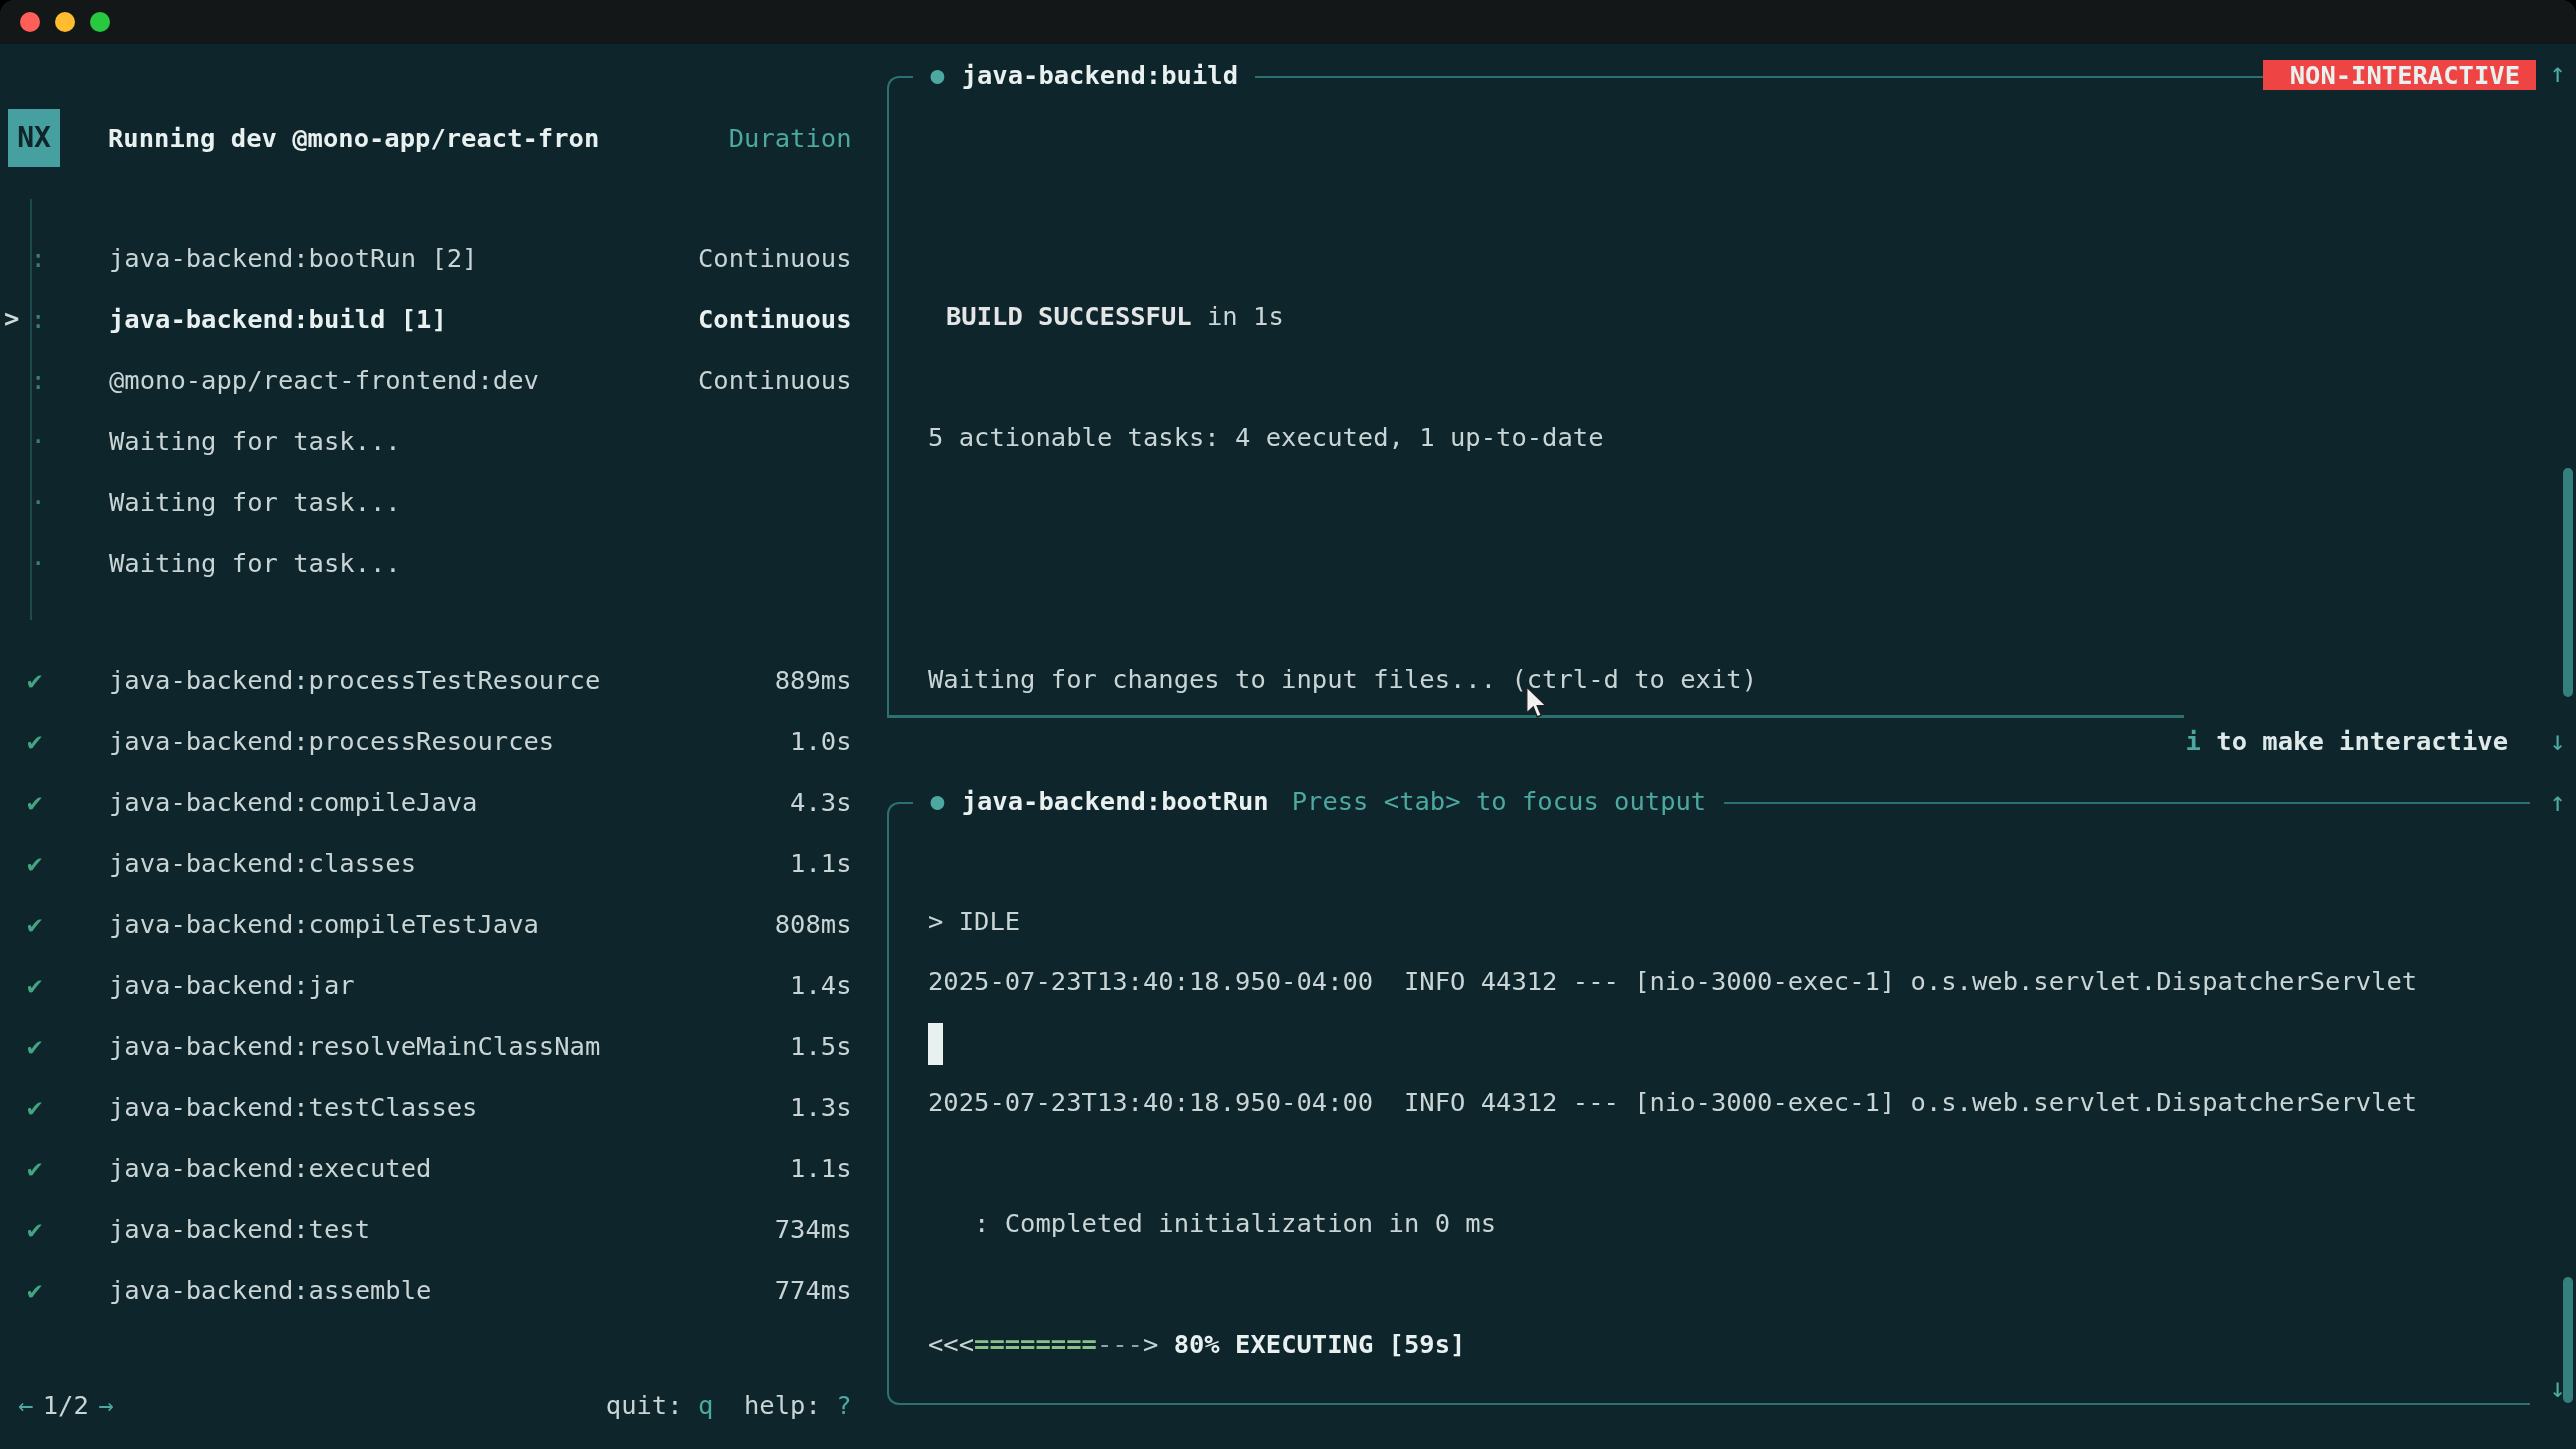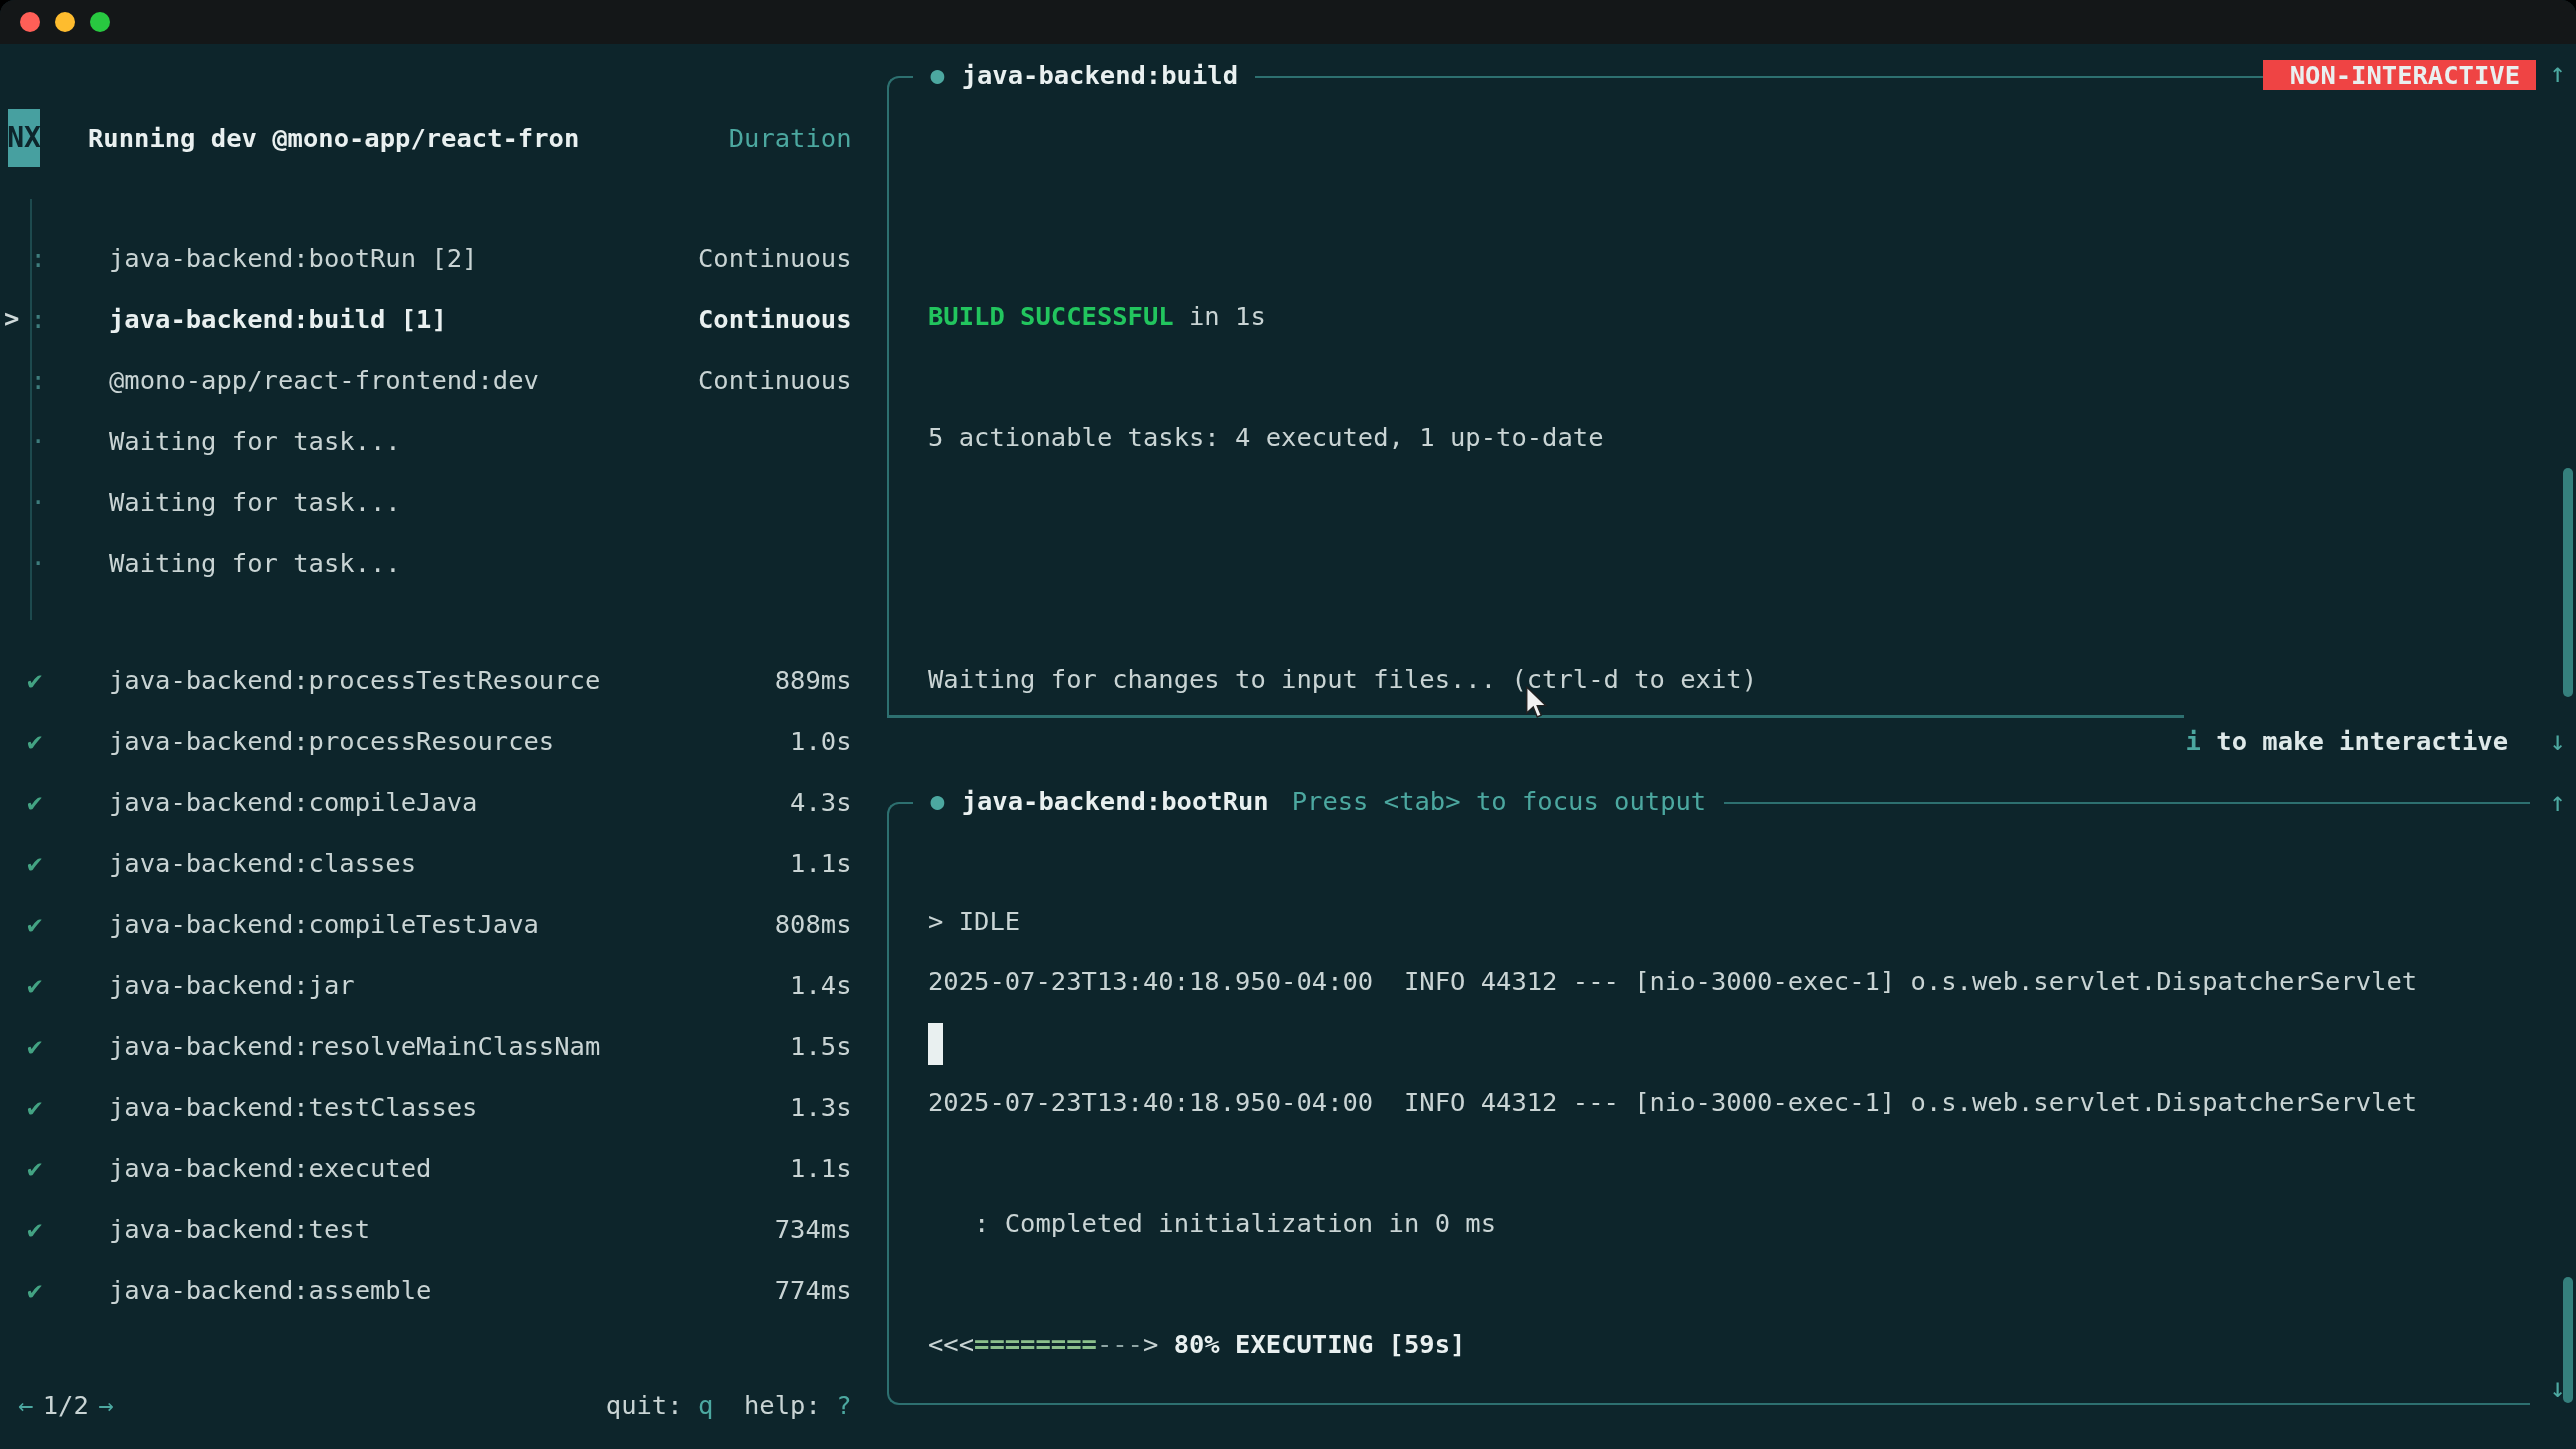--- a/index.html
+++ b/index.html
@@ -7,21 +7,21 @@
        font-family:"DejaVu Sans Mono",monospace;font-size:25.5px;color:#c9d4d4;
        overflow:hidden;border-radius:14.8px 14.8px 0 0;}
   
   .topbar{position:absolute;top:0;left:0;right:0;height:44px;background:#141718;
           display:flex;align-items:center;padding-left:20px;gap:14.8px;}
   .light{width:20px;height:20px;border-radius:50%;display:inline-block;}
   .l-red{background:#ff5f57}.l-yellow{background:#febc2e}.l-green{background:#28c840}
   
   .sb-header{position:absolute;top:107px;left:8px;width:863px;height:61px;
              display:flex;align-items:center;padding-right:19.5px;box-sizing:border-box;}
-  .nx{width:32px;height:58px;background:#47a0a0;color:#0d252b;font-weight:bold;
+  .nx{width:52px;height:58px;background:#47a0a0;color:#0d252b;font-weight:bold;
       font-size:28px;display:flex;align-items:center;justify-content:center;flex:none;}
   .sb-title{margin-left:48px;font-weight:bold;color:#e9f0f0;white-space:pre;}
   .sb-duration{margin-left:auto;color:#4ca8a0;}
   .group{position:absolute;left:0;width:871px;}
   #running{top:227px}
   #completed{top:649px}
   .trow{height:61px;display:flex;align-items:center;padding:0 19.5px 0 109px;
         position:relative;box-sizing:border-box;white-space:pre;}
   .marker{position:absolute;left:29.5px;width:17.4px;text-align:center;color:#3e7d7d;}
   .check{position:absolute;left:27px;color:#43a383;}
@@ -48,21 +48,21 @@
   .bullet{color:#4ca8a0;font-size:23px;margin-right:17.4px;}
   .pane-title-text{font-weight:bold;color:#e9f0f0;}
   .focus-hint{color:#4ca8a0;margin-left:23px;}
   .mode-label{position:absolute;top:-2.7px;right:0;transform:translateY(-50%);
               background:#ef4444;padding-left:27px;padding-right:16px;
               font-weight:bold;color:#e9f0f0;white-space:pre;}
   .content{position:absolute;left:39px;white-space:pre;}
   .pane-top .content{top:148px;}
   .pane-bottom .content{top:87px;}
   .line{height:61px;line-height:61px;}
-  .green-b{color:#22c55e;font-weight:bold;}
+  .green-b{color:#e5e5e5;font-weight:bold;margin-left:18px;}
   .bold{font-weight:bold;color:#e9f0f0;}
   .fill{color:#8cc08c;font-weight:bold;}
   .dashes{color:#8fa5a5;}
   .cursor{display:inline-block;width:15.4px;height:42px;background:#e9f0f0;vertical-align:middle;}
   
   .scroll-arrow{position:absolute;left:2543px;width:29.5px;text-align:center;height:29.5px;
                 line-height:29.5px;color:#4ca8a0;font-size:27px;}
   #sa1{top:58px}#sa2{top:726px}#sa3{top:787px}#sa4{top:1373px}
   .thumb{position:absolute;left:2563px;width:10px;background:#35807d;border-radius:5.4px;}
   #th1{top:468px;height:229px}#th2{top:1277px;height:126px}

